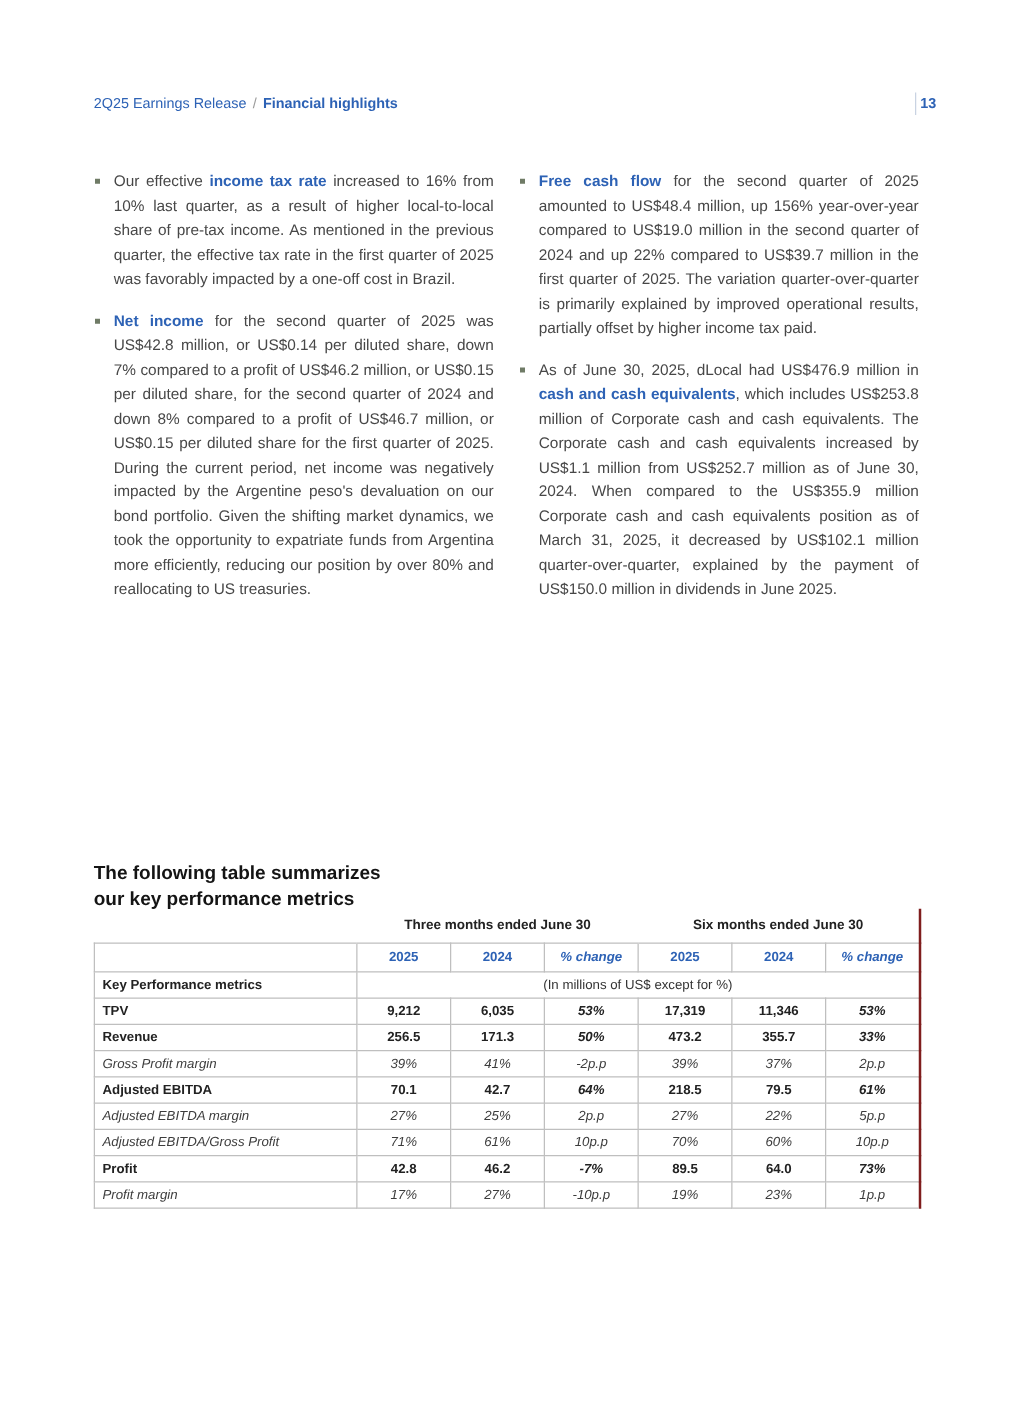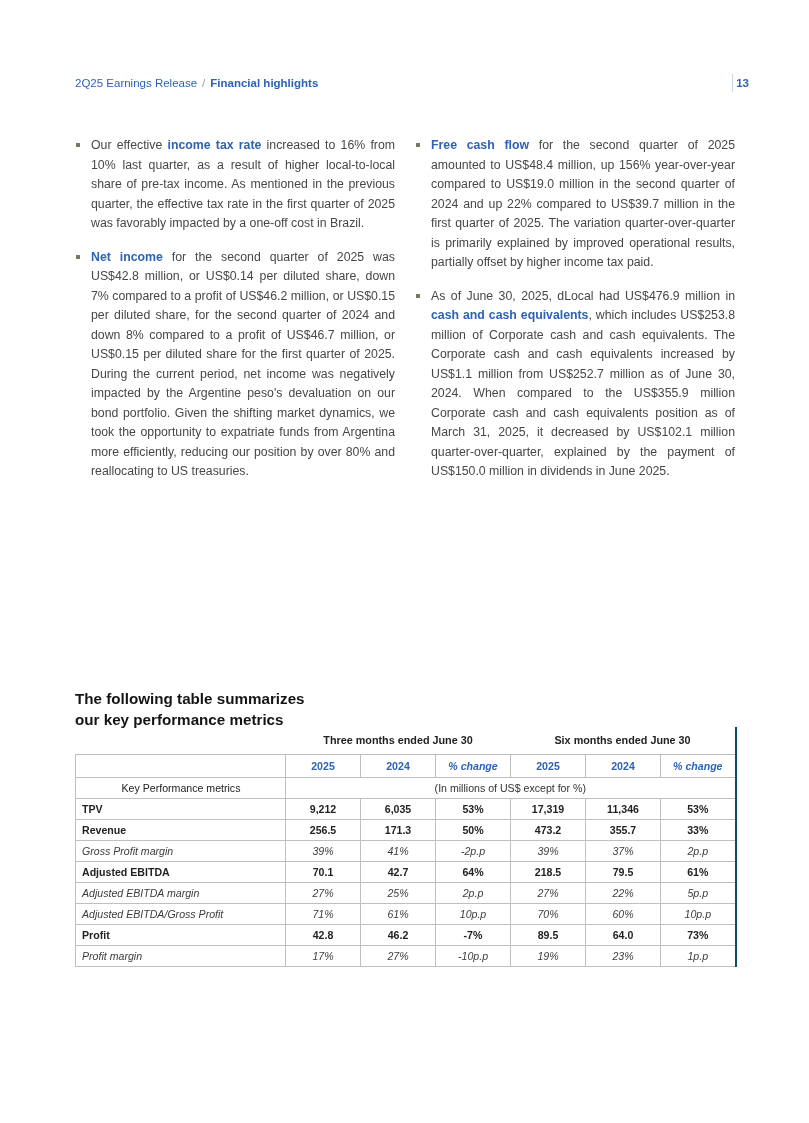--- a/index.html
+++ b/index.html
@@ -50,39 +50,39 @@
     position: absolute; top: 688px; left: 75px;
     font-size: 15.2px; font-weight: bold; color: #141414;
     line-height: 21px;
   }
 
   
   .tablewrap { position: absolute; top: 727px; left: 75px; }
   table {
     border-collapse: collapse; table-layout: fixed; width: 660px;
     font-size: 10.6px; color: #333333;
-    border-right: 2px solid #0c4a6e;
+    border-right: 2px solid #7f1d1d;
   }
   col.c-label { width: 210px; }
   col.c-num { width: 75px; }
   td, th { border: 1px solid #bfbfbf; padding: 3px 5px; height: 21px; }
   .group-row td, .group-row th {
     border: none; height: 27px; vertical-align: middle;
     font-weight: bold; color: #222; text-align: center; font-size: 10.8px;
   }
   .group-row th { border-bottom: 1px solid #bfbfbf; }
   .col-row th {
     color: #2d62b5; font-weight: bold; text-align: center; height: 23px;
   }
   .col-row .pct-header { font-style: italic; }
   .label-cell { text-align: left; padding-left: 6px; }
   .value-cell { text-align: center; }
-  .section-row .label-cell { font-weight: normal; color: #222; text-align: center; }
+  .section-row .label-cell { font-weight: bold; color: #222; }
   .section-row .note { text-align: center; color: #333; }
-  tbody .pct { }
+  tbody .pct { font-style: italic; }
   tr.row-bold td { font-weight: bold; color: #222; }
   tr.row-italic td { font-style: italic; color: #3c3c3c; }
 </style>
 </head>
 <body>
 
 <div class="page">
 
   <div class="header">
     <div class="crumbs">

